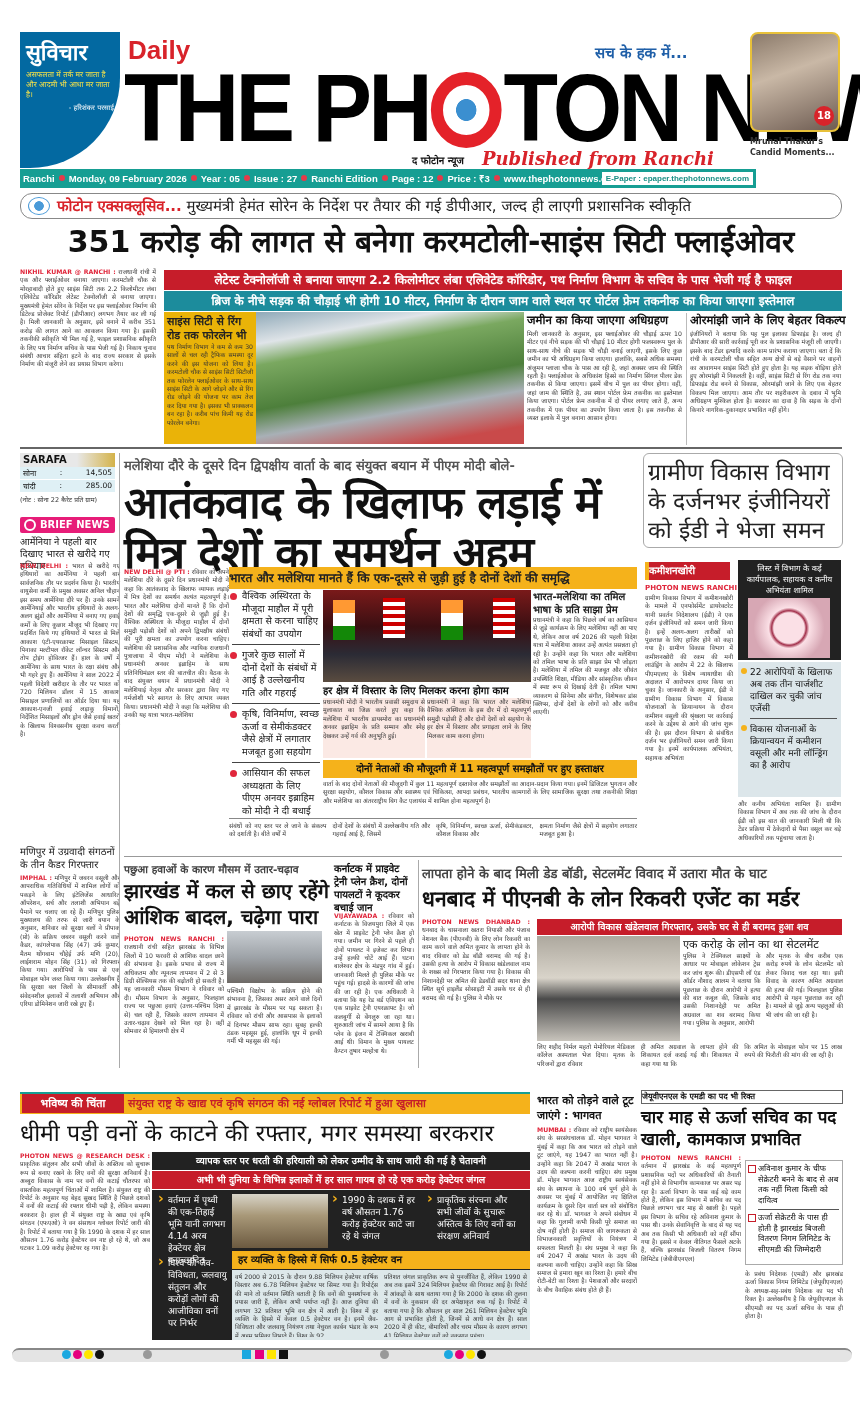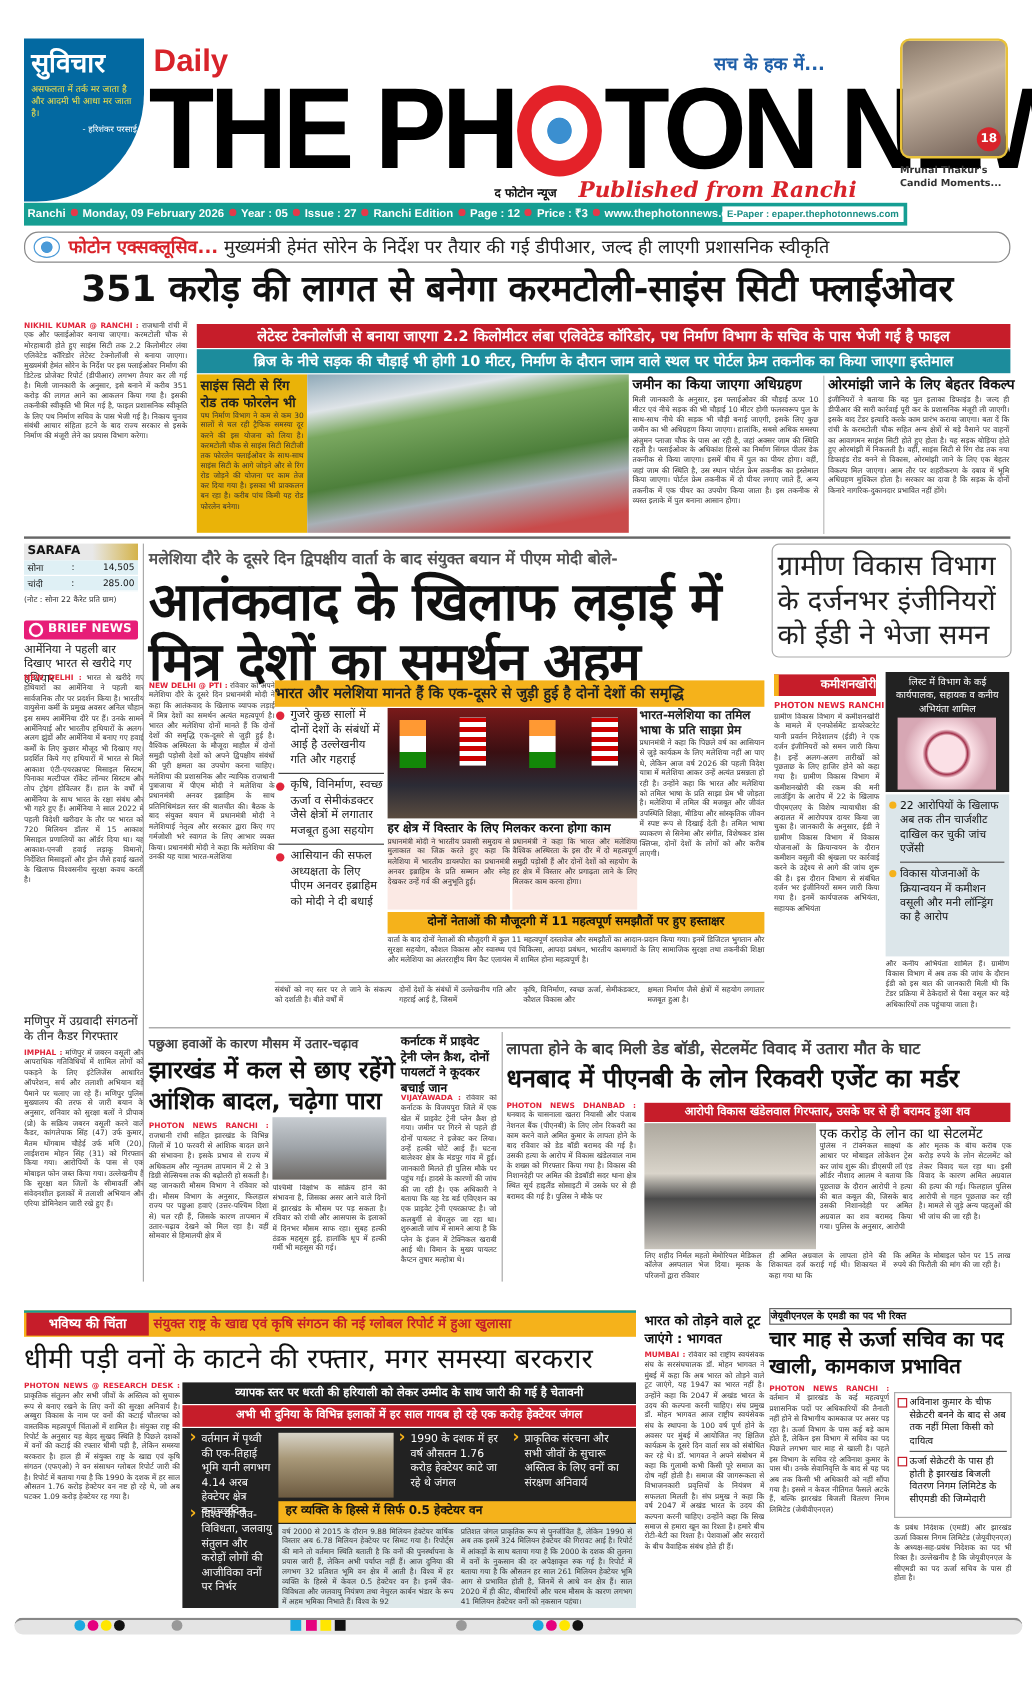--- a/index.html
+++ b/index.html
@@ -71,21 +71,21 @@
 #tamil{left:533px;top:590px;width:104px;height:170px}
 #tamil .h{font-size:10px;font-weight:bold;line-height:13px;color:#222}
 #sign-bar{left:323px;top:760px;width:314px;height:18px;background:#f5b21b;font-size:10px;font-weight:bold;line-height:18px;text-align:center;white-space:nowrap}
 #sign-t{left:323px;top:780px;width:314px;height:35px}
 #modi-rule{left:229px;top:818px;width:408px;height:1px;background:#888}
 #modi-cols{left:229px;top:822px;width:408px;display:flex;gap:6px}
 #modi-cols .txt{flex:1}
 
 #ed-box{left:643px;top:453px;width:200px;height:95px;border:1px solid #aaa;border-radius:6px;padding:4px}
 #ed-h{font-size:23px;line-height:29px;color:#222}
-#ed-tag{left:645px;top:562px;width:85px;height:18px;background:#c61d2a;color:#fff;font-size:10px;font-weight:bold;text-align:right;line-height:18px;border-left:4px solid #f5b21b}
+#ed-tag{left:645px;top:562px;width:85px;height:18px;background:#c61d2a;color:#fff;font-size:10px;font-weight:bold;text-align:left;line-height:18px;border-left:4px solid #f5b21b}
 #ed-kick{left:645px;top:584px;font-size:7px}
 #ed-t{left:645px;top:594px;width:88px;height:270px}
 #ed-side{left:738px;top:560px;width:103px;height:100px;background:#222;color:#fff;font-size:8px;text-align:center;line-height:11px;padding:3px}
 #ed-logo{left:748px;top:598px;width:82px;height:60px;background:radial-gradient(circle,#fbe0e6 30%,#a2304b 34%,#fbe0e6 40%,#d7a7b4 70%)}
 #ed-bul{left:738px;top:662px;width:103px;height:135px;background:#dce6ea;padding:4px 4px 4px 12px}
 #ed-bul .b{font-size:9px;line-height:12px;position:relative;padding-bottom:4px;margin-bottom:4px;border-bottom:1px solid #555}
 #ed-bul .b:before{content:"";position:absolute;left:-9px;top:2px;width:6px;height:6px;border-radius:50%;background:#f5b21b}
 #ed-t2{left:738px;top:800px;width:103px;height:65px}
 
 #jh-kick{left:124px;top:862px;width:212px;font-size:10.5px;color:#444;white-space:nowrap;font-weight:bold}
@@ -206,20 +206,21 @@
 <div id="bn1-t" class="abs txt"><span class="kick">NEW DELHI :</span> <span>भारत से खरीदे गए हथियारों का आर्मेनिया ने पहली बार सार्वजनिक तौर पर प्रदर्शन किया है। भारतीय वायुसेना कर्मी के प्रमुख अवसर अनिल चौहान इस समय आर्मेनिया दौरे पर हैं। उनके सामने आर्मेनियाई और भारतीय हथियारों के अलग-अलग झुंडों और आर्मेनिया में बनाए गए हवाई कर्मों के लिए कुछार मौजूद भी दिखाए गए। प्रदर्शित किये गए हथियारों में भारत से मिले आकाश एंटी-एयरक्राफ्ट मिसाइल सिस्टम, पिनाका मल्टीपल रॉकेट लॉन्चर सिस्टम और तोप ट्रोइंग होवित्जर हैं। हाल के वर्षों में आर्मेनिया के साथ भारत के रक्षा संबंध और भी गहरे हुए हैं। आर्मेनिया ने साल 2022 में पहली विदेशी खरीदार के तौर पर भारत को 720 मिलियन डॉलर में 15 आकाश मिसाइल प्रणालियों का ऑर्डर दिया था। यह आकाश-एनजी हवाई लड़ाकू विमानों, निर्देशित मिसाइलों और ड्रोन जैसे हवाई खतरों के खिलाफ विश्वसनीय सुरक्षा कवच करती है।</span></div>
 <div id="bn2-h" class="abs">मणिपुर में उग्रवादी संगठनों के तीन कैडर गिरफ्तार</div>
 <div id="bn2-t" class="abs txt" style="overflow:hidden"><span class="kick">IMPHAL :</span> <span>मणिपुर में जबरन वसूली और आपराधिक गतिविधियों में शामिल लोगों को पकड़ने के लिए इंटेलिजेंस आधारित ऑपरेशन, सर्च और तलाशी अभियान बड़े पैमाने पर चलाए जा रहे हैं। मणिपुर पुलिस मुख्यालय की तरफ से जारी बयान के अनुसार, शनिवार को सुरक्षा बलों ने प्रीपाक (प्रो) के सक्रिय जबरन वसूली करने वाले कैडर, कांगलेपाक सिंह (47) उर्फ कुमार, मैतम थोंगबाम चौहेई उर्फ मणि (20), लाईशराम मोहन सिंह (31) को गिरफ्तार किया गया। आरोपियों के पास से एक मोबाइल फोन जब्त किया गया। उल्लेखनीय है कि सुरक्षा बल जिलों के सीमावर्ती और संवेदनशील इलाकों में तलाशी अभियान और एरिया डोमिनेशन जारी रखे हुए हैं।</span></div>
 <div id="vline1" class="abs"></div>
 
 <div id="modi-kick" class="abs">मलेशिया दौरे के दूसरे दिन द्विपक्षीय वार्ता के बाद संयुक्त बयान में पीएम मोदी बोले-</div>
 <div id="modi-h" class="abs">आतंकवाद के खिलाफ लड़ाई में मित्र देशों का समर्थन अहम</div>
 <div id="modi-t1" class="abs txt" style="overflow:hidden"><span class="kick">NEW DELHI @ PTI :</span> <span>रविवार को अपने मलेशिया दौरे के दूसरे दिन प्रधानमंत्री मोदी ने कहा कि आतंकवाद के खिलाफ व्यापक लड़ाई में मित्र देशों का समर्थन अत्यंत महत्वपूर्ण है। भारत और मलेशिया दोनों मानते हैं कि दोनों देशों की समृद्धि एक-दूसरे से जुड़ी हुई है। वैश्विक अस्थिरता के मौजूदा माहौल में दोनों समुद्री पड़ोसी देशों को अपने द्विपक्षीय संबंधों की पूरी क्षमता का उपयोग करना चाहिए। मलेशिया की प्रशासनिक और न्यायिक राजधानी पुत्राजाया में पीएम मोदी ने मलेशिया के प्रधानमंत्री अनवर इब्राहिम के साथ प्रतिनिधिमंडल स्तर की बातचीत की। बैठक के बाद संयुक्त बयान में प्रधानमंत्री मोदी ने मलेशियाई नेतृत्व और सरकार द्वारा किए गए गर्मजोशी भरे स्वागत के लिए आभार व्यक्त किया। प्रधानमंत्री मोदी ने कहा कि मलेशिया की उनकी यह यात्रा भारत-मलेशिया</span></div>
 <div id="modi-yellow" class="abs">भारत और मलेशिया मानते हैं कि एक-दूसरे से जुड़ी हुई है दोनों देशों की समृद्धि</div>
 <div id="bullets" class="abs">
+  <div class="bul">वैश्विक अस्थिरता के मौजूदा माहौल में पूरी क्षमता से करना चाहिए संबंधों का उपयोग</div>
   <div class="bul">गुजरे कुछ सालों में दोनों देशों के संबंधों में आई है उल्लेखनीय गति और गहराई</div>
   <div class="bul">कृषि, विनिर्माण, स्वच्छ ऊर्जा व सेमीकंडक्टर जैसे क्षेत्रों में लगातार मजबूत हुआ सहयोग</div>
   <div class="bul" style="border-bottom:none">आसियान की सफल अध्यक्षता के लिए पीएम अनवर इब्राहिम को मोदी ने दी बधाई</div>
 </div>
 <div id="modi-img" class="abs">
   <div class="f1"></div>
   <div class="f2"></div>
   <div class="f3"></div>
   <div class="f4"></div>
 </div>

